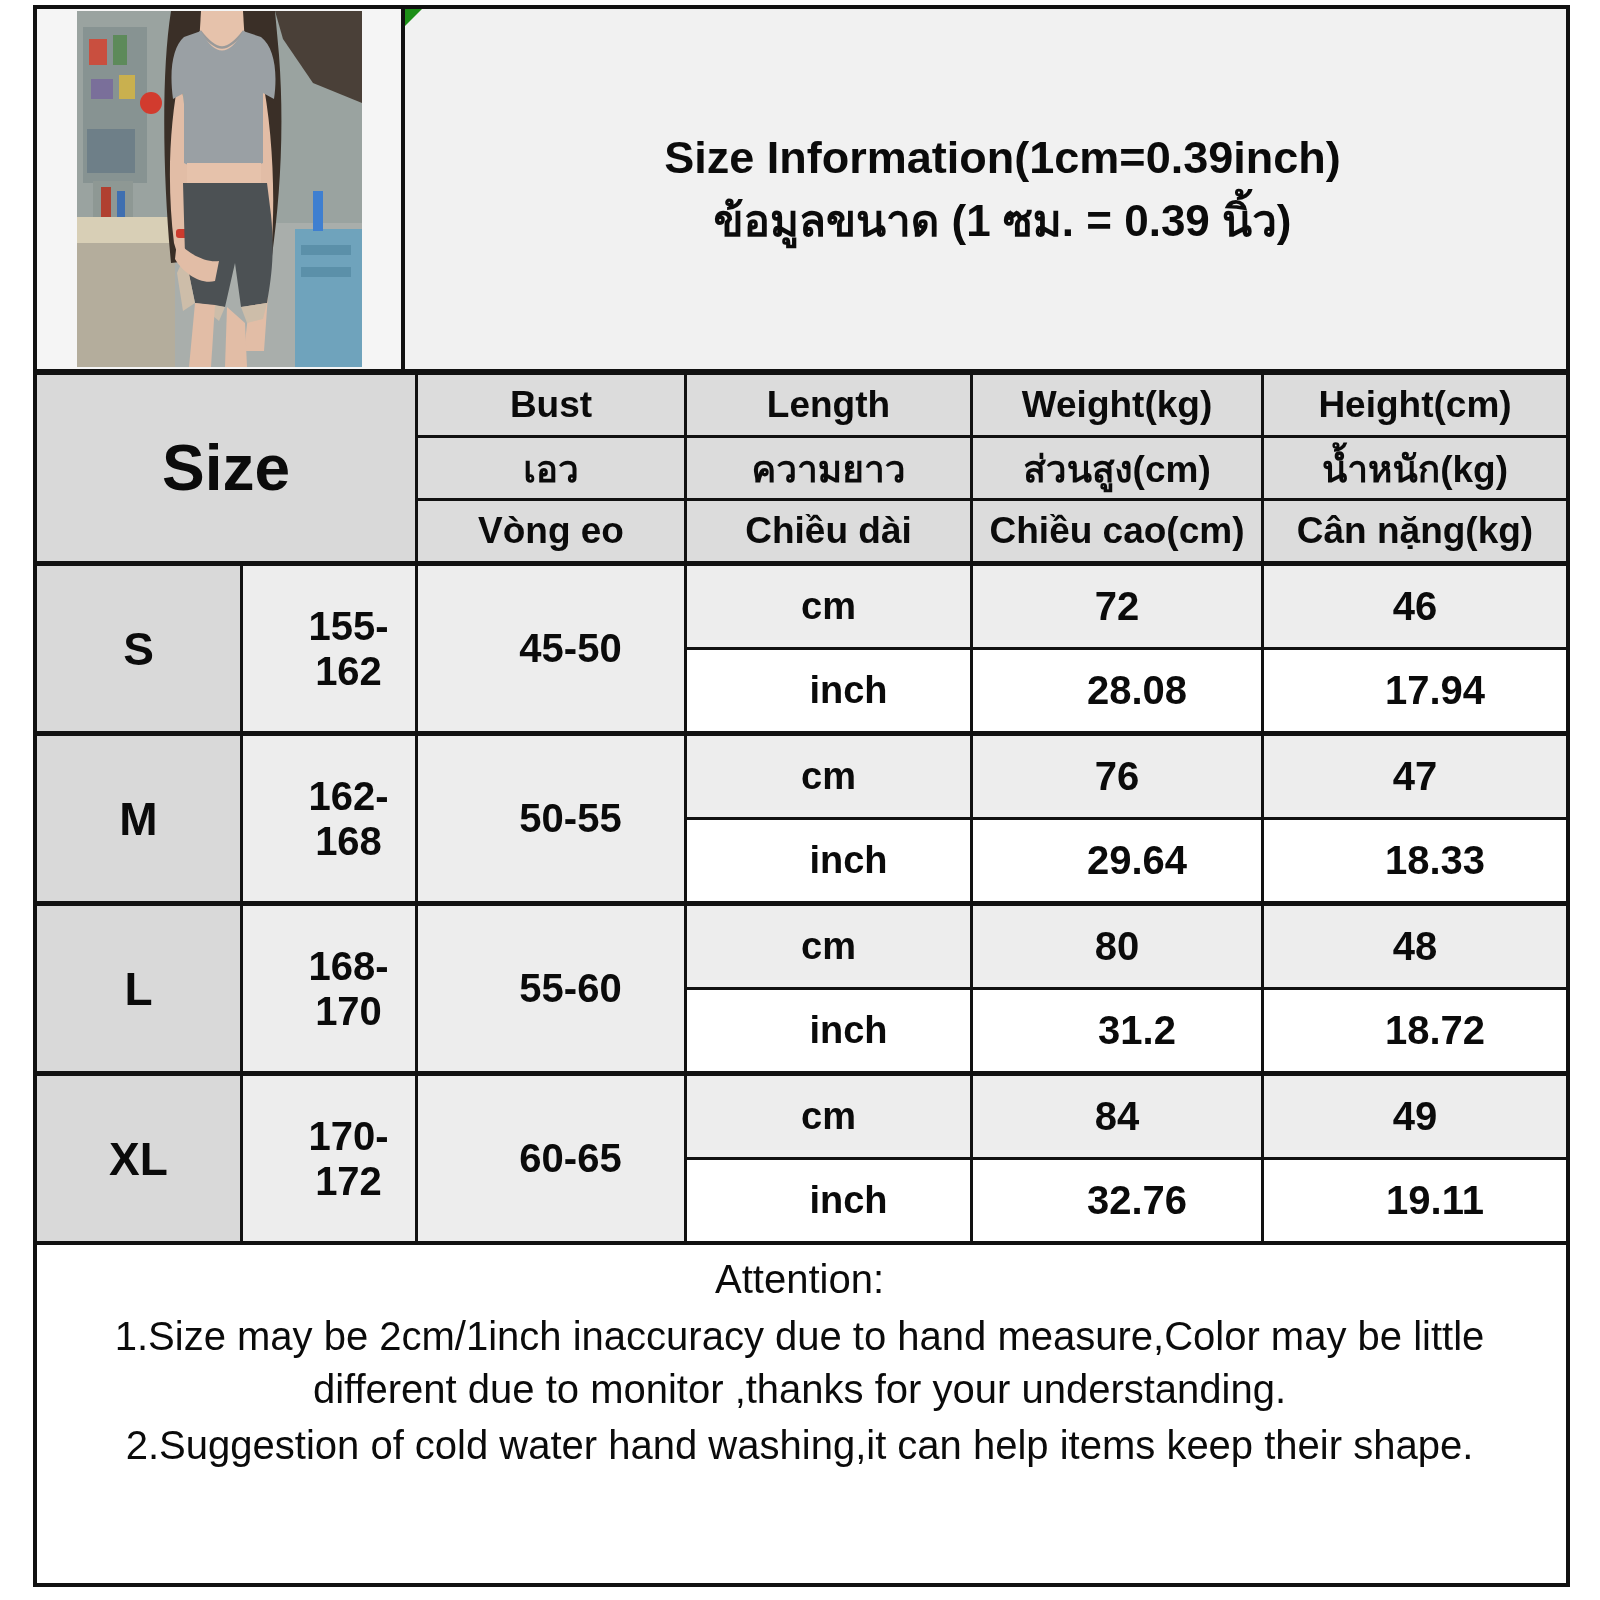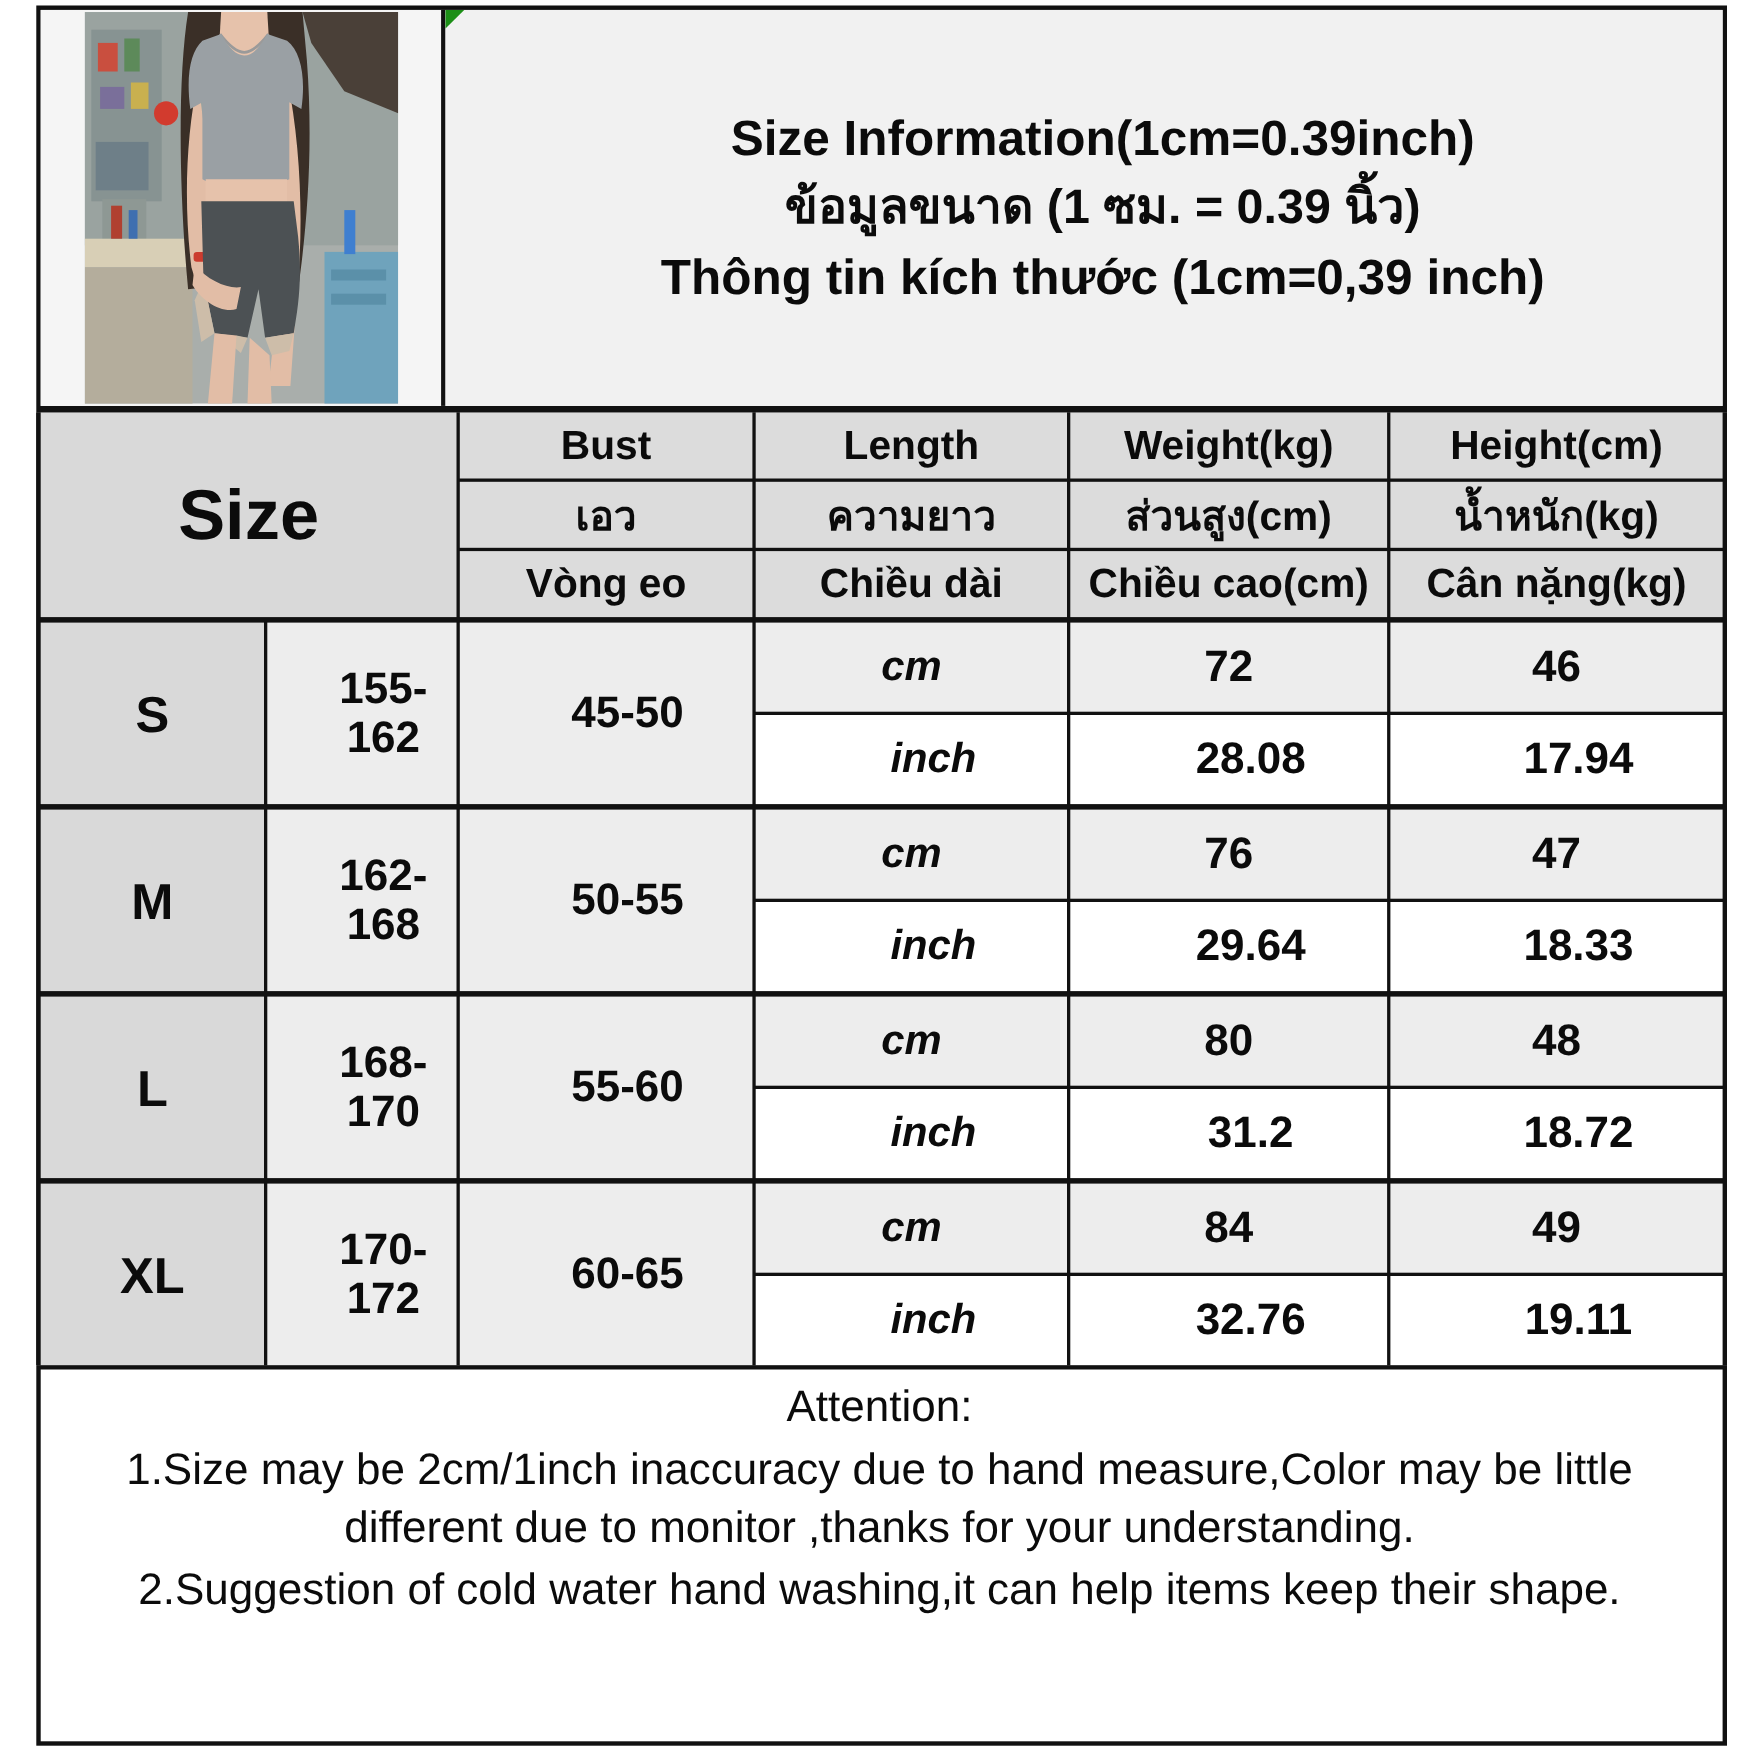--- a/index.html
+++ b/index.html
@@ -16,21 +16,21 @@
   .corner-tri{position:absolute;left:0;top:0;width:0;height:0;
     border-top:17px solid #1c8f17;border-right:17px solid transparent;}
 
   
   .size-table{background:#111;border:4px solid #111;border-top:0;border-bottom:0;}
   .thead{display:grid;grid-template-columns:378px 266px 283px 288px 302px;grid-auto-rows:60px;gap:3px;background:#111;}
   .thead .hcell{background:#dcdcdc;font-weight:bold;font-size:37px;}
   .size-cell{grid-row:1/4;grid-column:1;background:#d9d9d9;font-weight:bold;font-size:64px;}
   .size-group{display:grid;grid-template-columns:203px 172px 266px 283px 288px 302px;grid-template-rows:81px 81px;gap:3px;background:#111;border-top:5px solid #111;}
   .lbl{grid-row:1/3;background:#d9d9d9;font-weight:bold;font-size:46px;}
-  .unit{font-weight:bold;font-size:38px;font-style:italic;}
+  .unit{font-weight:bold;font-size:38px;}
   .val{font-size:40px;font-weight:bold;}
   .rcm{background:#ededed;}
   .rin{background:#ffffff;padding-left:40px;}
   .span2{grid-row:1/3;background:#ededed;font-size:40px;font-weight:bold;padding-left:39px;}
 
   
   .attention{border:4px solid #111;background:#ffffff;box-sizing:border-box;height:346px;
     padding:8px 14px 0 10px;font-size:40px;line-height:1.32;font-weight:400;text-align:center;}
   .attention p{margin:0 0 4px 0;}
 </style>
@@ -76,21 +76,20 @@
         <path d="M164 296 L190 292 L186 308 L170 312 Z" fill="#cdbda9"></path>
         <path d="M118 292 L138 294 L134 356 L112 356 Z" fill="#e2bda6"></path>
         <path d="M150 296 L168 312 L170 356 L148 356 Z" fill="#e2bda6"></path>
         <path d="M100 230 C112 244 130 252 142 250 L138 270 C124 274 106 262 98 248 Z" fill="#e2bda6"></path>
       </svg>
     </div>
     <div class="title-cell">
       <div class="corner-tri"></div>
       <div class="title-line">Size Information(1cm=0.39inch)</div>
       <div class="title-line th">ข้อมูลขนาด (1 ซม. = 0.39 นิ้ว)</div>
-      <div class="title-line">Thông tin kích thước (1cm=0,39 inch)</div>
     </div>
   </div>
 
   <div class="size-table">
 
     <div class="thead">
       <div class="size-cell cellflex">Size</div>
       <div class="hcell cellflex">Bust</div>
       <div class="hcell cellflex">Length</div>
       <div class="hcell cellflex">Weight(kg)</div>

